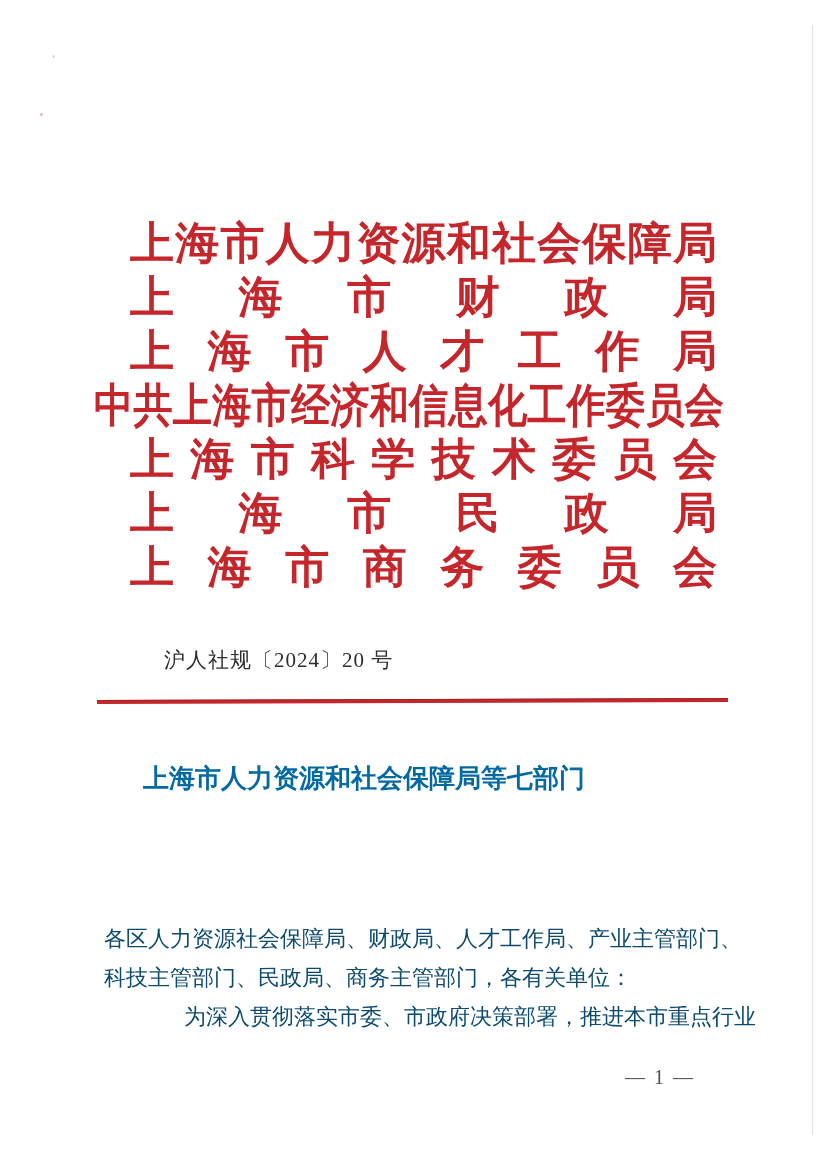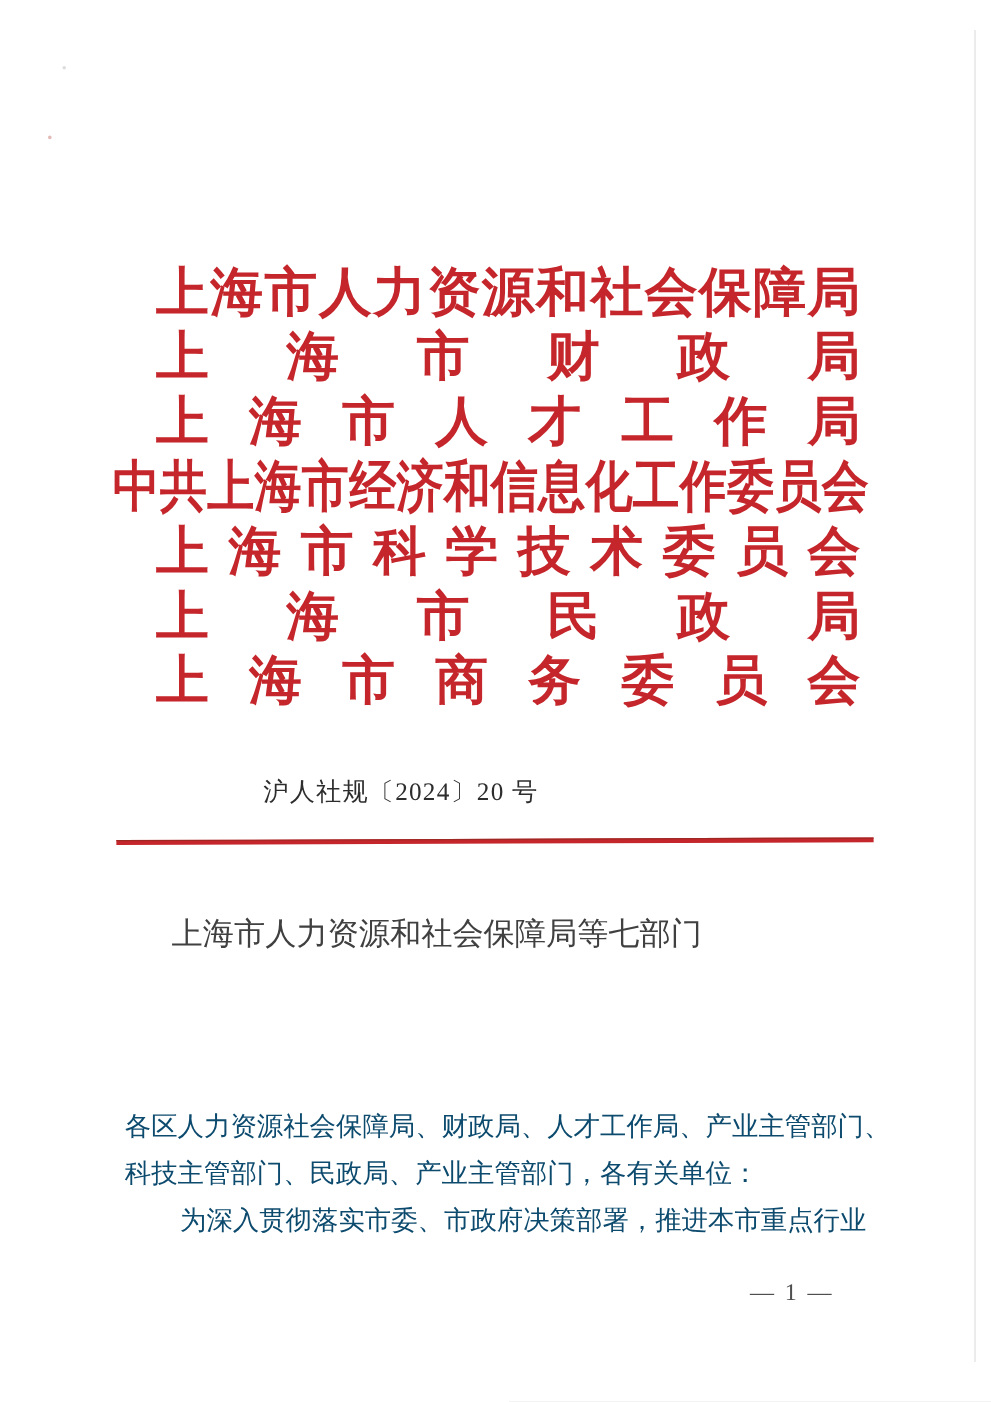--- a/index.html
+++ b/index.html
@@ -25,46 +25,45 @@
   }
   .agency-line.compressed{
     width:740px;margin-left:-36px;
     font-size:46px;
     transform:scaleX(0.8514);
     transform-origin:left center;
   }
   
   .doc-number{
     position:absolute;left:164px;top:646px;width:340px;
-    text-align:center;
     font-size:21px;color:#2d2d2d;letter-spacing:1px;
     white-space:nowrap;
   }
   
   .red-rule{
     position:absolute;left:97px;top:699px;width:631px;height:3px;
     background:var(--accent,#c5262b);
     border-top:1px solid #9e2824;
     transform:rotate(-0.2deg);
   }
   
   .notice-title{
     position:absolute;left:102px;top:758px;width:524px;
     text-align:center;
-    font-size:26px;font-weight:400;color:#404040;
+    font-size:26px;font-weight:700;color:#0369a1;
     line-height:41px;
   }
   
   .body-text{
     position:absolute;left:104px;top:919px;width:652px;
     font-size:22px;color:#0c4a6e;
     line-height:39px;
     white-space:nowrap;
   }
-  .body-line.indent{text-indent:46px;}
+  .body-line.indent{text-indent:46px;text-align:right;}
   
   .page-number{
     position:absolute;left:590px;top:1066px;width:140px;
     text-align:center;
     font-size:20px;color:#4f4f4f;letter-spacing:2px;
     white-space:nowrap;
   }
   
   .scan-line-right{
     position:absolute;left:812px;top:25px;width:1px;height:1110px;
@@ -169,21 +168,21 @@
   <div class="doc-number">沪人社规〔2024〕20 号</div>
 
   <div class="red-rule"></div>
 
   <div class="notice-title">
     <div>上海市人力资源和社会保障局等七部门</div>
   </div>
 
   <div class="body-text">
     <div class="body-line">各区人力资源社会保障局、财政局、人才工作局、产业主管部门、</div>
-    <div class="body-line">科技主管部门、民政局、产业主管部门，各有关单位：</div>
+    <div class="body-line">科技主管部门、民政局、商务主管部门，各有关单位：</div>
     <div class="body-line indent">为深入贯彻落实市委、市政府决策部署，推进本市重点行业</div>
   </div>
 
   <div class="page-number">— 1 —</div>
 
   <div class="scan-line-right"></div>
   <div class="scan-speck speck-a"></div>
   <div class="scan-speck speck-b"></div>
 
 </div>

